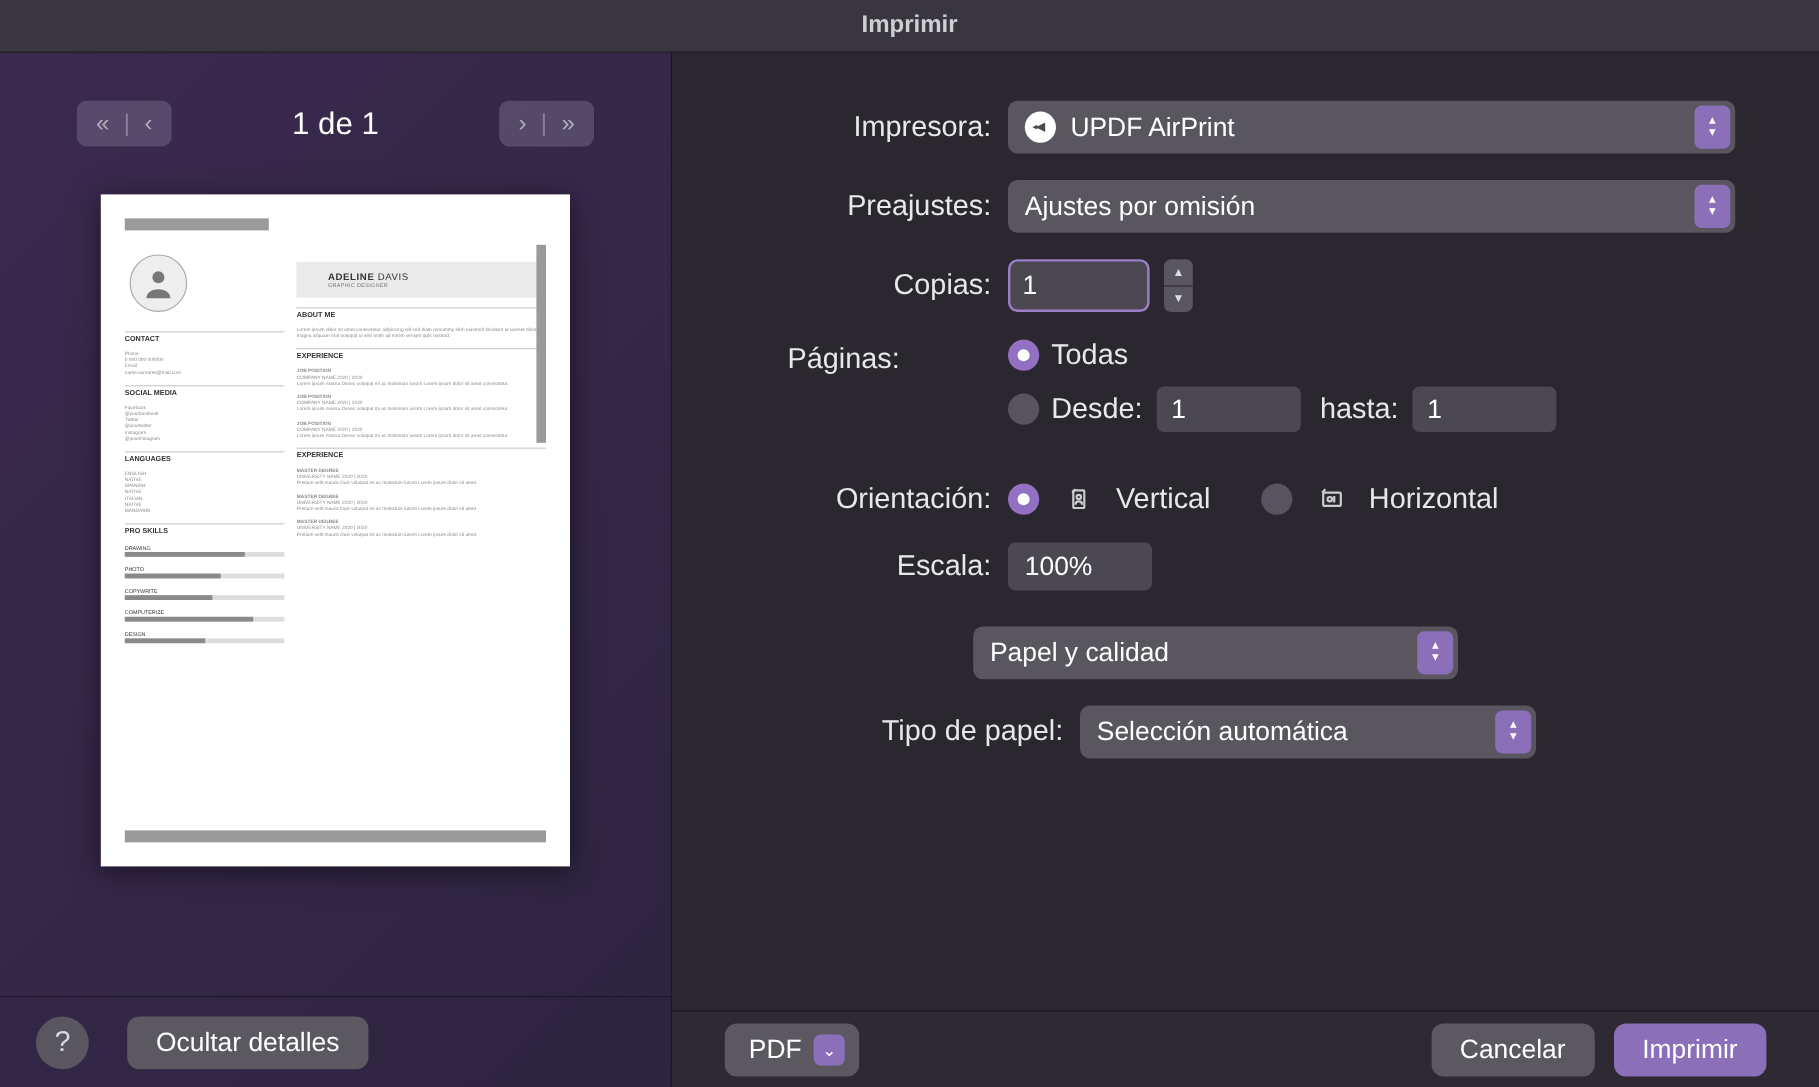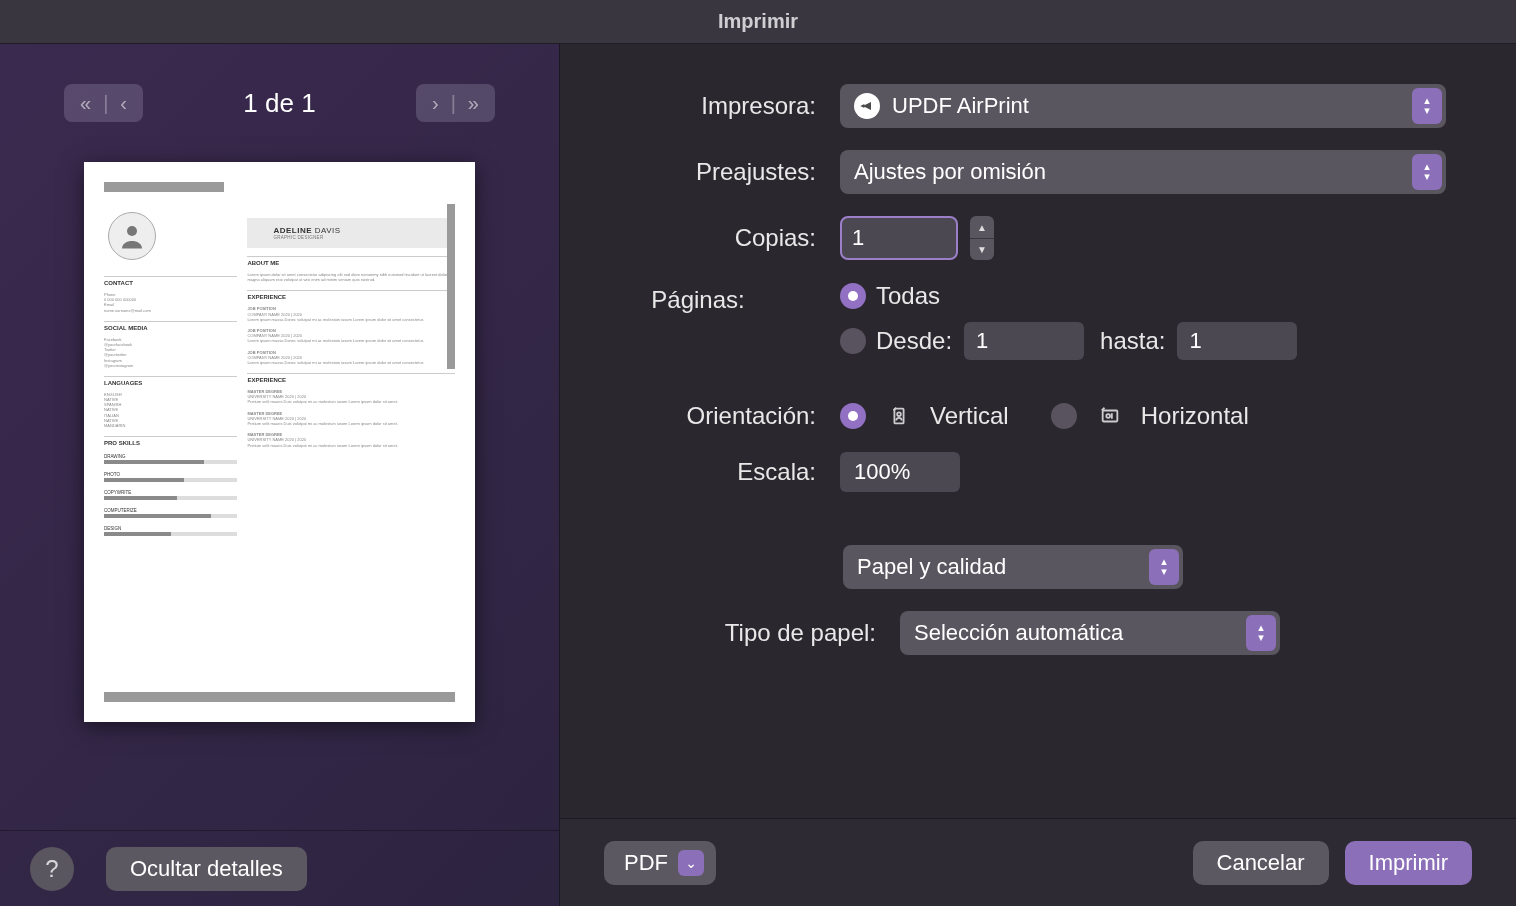--- a/index.html
+++ b/index.html
@@ -81,21 +81,21 @@
   .skillbar .bar .fill{height:100%; background:#8a8a8a;}
   .thumb .bar-bot { background:#9a9a9a; height:10px; width:100%; margin-top:12px;}
   .settings-pane {
     flex: 1;
     background: #2b272f;
     display: flex;
     flex-direction: column;
   }
   .settings-scroll { flex:1; padding: 40px 70px 20px 20px; }
   .row { display:flex; align-items:center; margin-bottom:22px; }
-  .row .label { width:260px; text-align:right; font-size:24px; padding-right:24px; color:#e8e8e8;}
+  .row .label { width:260px; text-align:right; font-size:24px; padding-right:14px; color:#e8e8e8;}
   .row .control { flex:1; display:flex; align-items:center; gap:12px;}
   .select {
     background:#5a5660;
     border-radius:8px;
     height:44px;
     display:flex;
     align-items:center;
     padding:0 14px;
     font-size:22px;
     color:#fff;
@@ -134,23 +134,23 @@
   }
   .radio.checked { background:#9270c4;}
   .radio.checked::after{content:""; width:10px; height:10px; background:#fff; border-radius:50%;}
   .radiotext { font-size:24px; margin-right:30px;}
   .plain-input {
     background:#4c4852; border:none; border-radius:6px; height:38px;
     padding:0 12px; font-size:22px; color:#fff; width:120px;
   }
   .orient-icon { display:inline-flex; margin-right:8px; color:#ccc;}
   .section-sel { display:flex; justify-content:center; padding:8px 0 22px;}
-  .section-sel .select{ flex:0 0 auto; width:340px;margin-top:23px;}
+  .section-sel .select{ flex:0 0 auto; width:404px;}
   .footer {
-    height:88px; border-top:1px solid #1a1820;
+    height:64px; border-top:1px solid #1a1820;
     display:flex; align-items:center; padding:0 44px; gap:16px;
     background:#2e2a33;
   }
   .footer.right { justify-content:flex-start;}
   .footer .spacer{flex:1;}
   .btn {
     background:#5c5862; color:#fff; border:none; border-radius:10px;
     height:44px; padding:0 24px; font-size:22px; cursor:pointer;
   }
   .btn.primary { background:#8b6fb8;}

